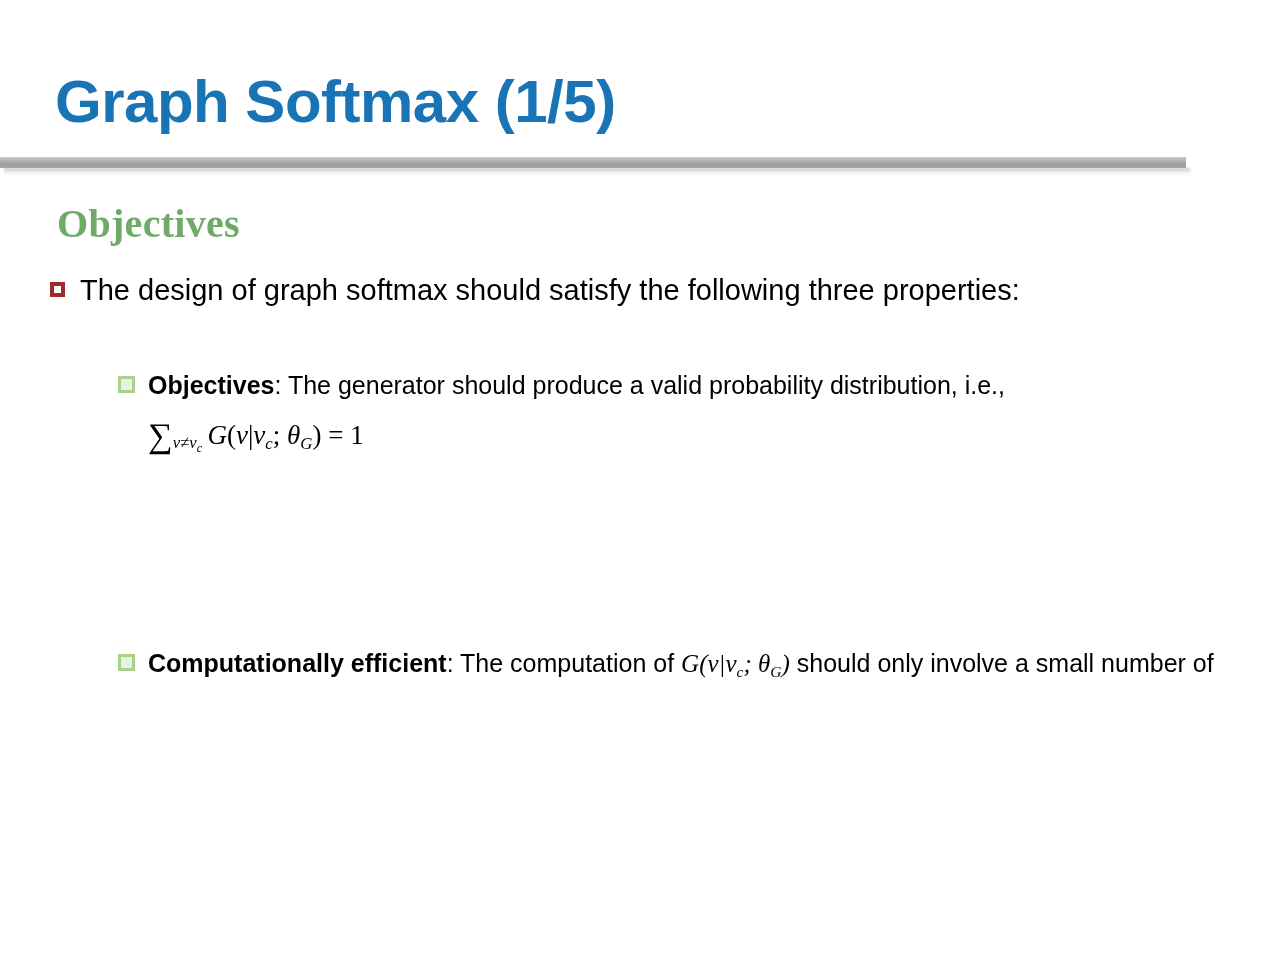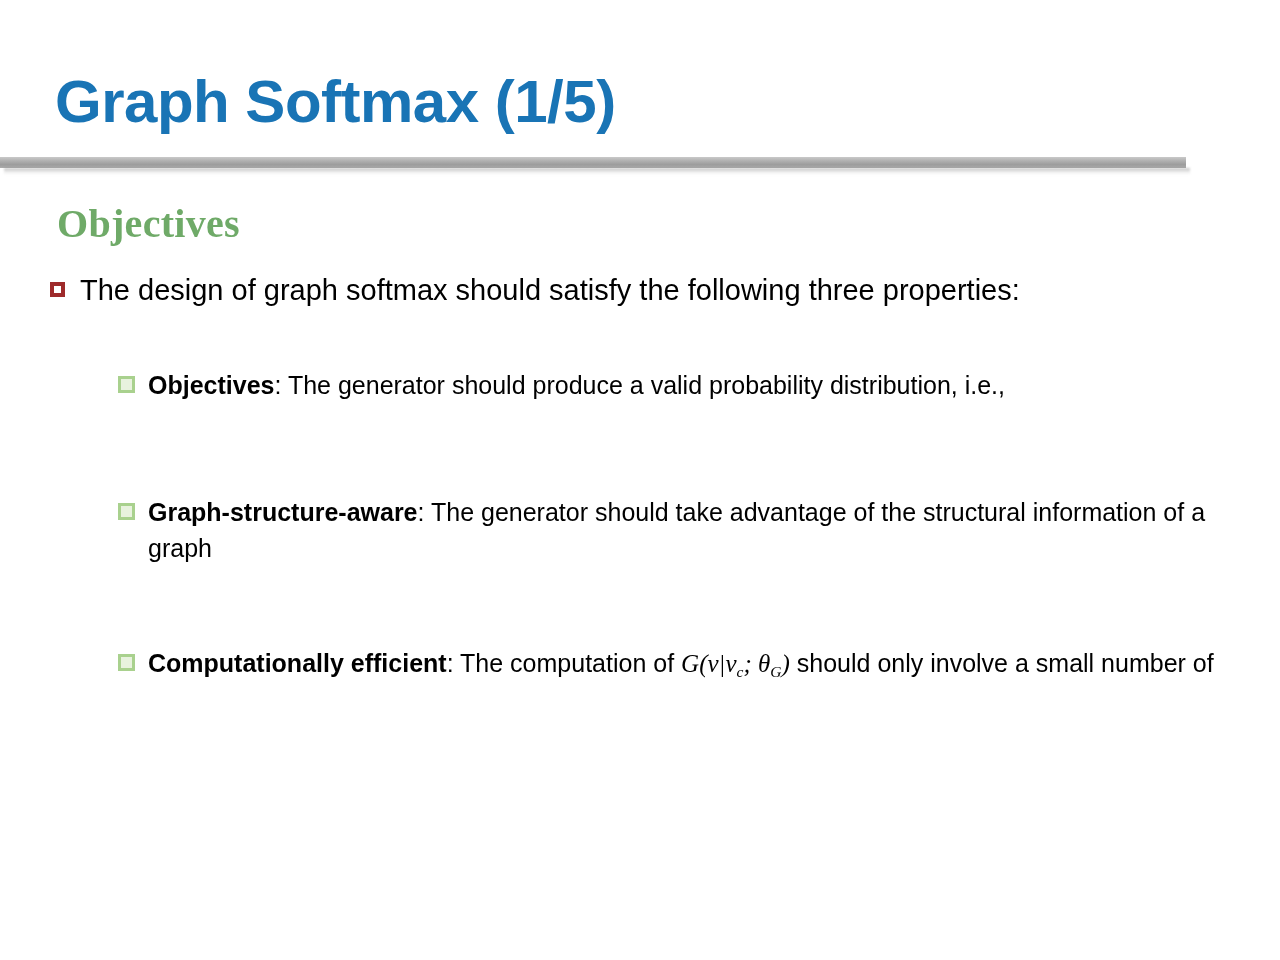--- a/index.html
+++ b/index.html
@@ -181,29 +181,24 @@
 
   <div class="bullet-l1">
     <span class="sq-red"></span>
     <span class="bullet-l1-text">The design of graph softmax should satisfy the following three properties:</span>
   </div>
 
   <div class="bullet-l2" style="top:368px;">
     <span class="sq-green"></span>
     <span class="bullet-l2-body">
       <b>Objectives</b><span>: </span><span>The generator should produce a valid probability distribution, i.e.,</span>
+      <span class="math math-block"><span class="bigsum">∑</span><sub><span>v≠v</span><sub>c</sub></sub> <span>G</span><span class="up">(</span><span>v</span><span class="up">|</span><span>v</span><sub>c</sub><span class="up">; </span><span>θ</span><sub>G</sub><span class="up">)</span><span class="up"> = </span><span class="up">1</span></span>
     </span>
   </div>
 
-  <div class="bullet-l2" style="top:495px;">
-    <span class="sq-green"></span>
-    <span class="bullet-l2-body">
-      <b>Graph-structure-aware</b><span>: </span><span>The generator should take advantage of the structural information of a graph</span>
-    </span>
-  </div>
 
   <div class="bullet-l2" style="top:646px;">
     <span class="sq-green"></span>
     <span class="bullet-l2-body">
       <b>Computationally efficient</b><span>: </span><span>The computation of </span><span class="math-inline"><span>G</span><span>(</span><span>v</span><span>|</span><span>v</span><sub>c</sub><span>; </span><span>θ</span><sub>G</sub><span>)</span></span><span> should only involve a small number of vertices in the graph</span>
     </span>
   </div>
 
   <div class="footer-date">1/10/2018</div>
   <div class="footer-page">27</div>

